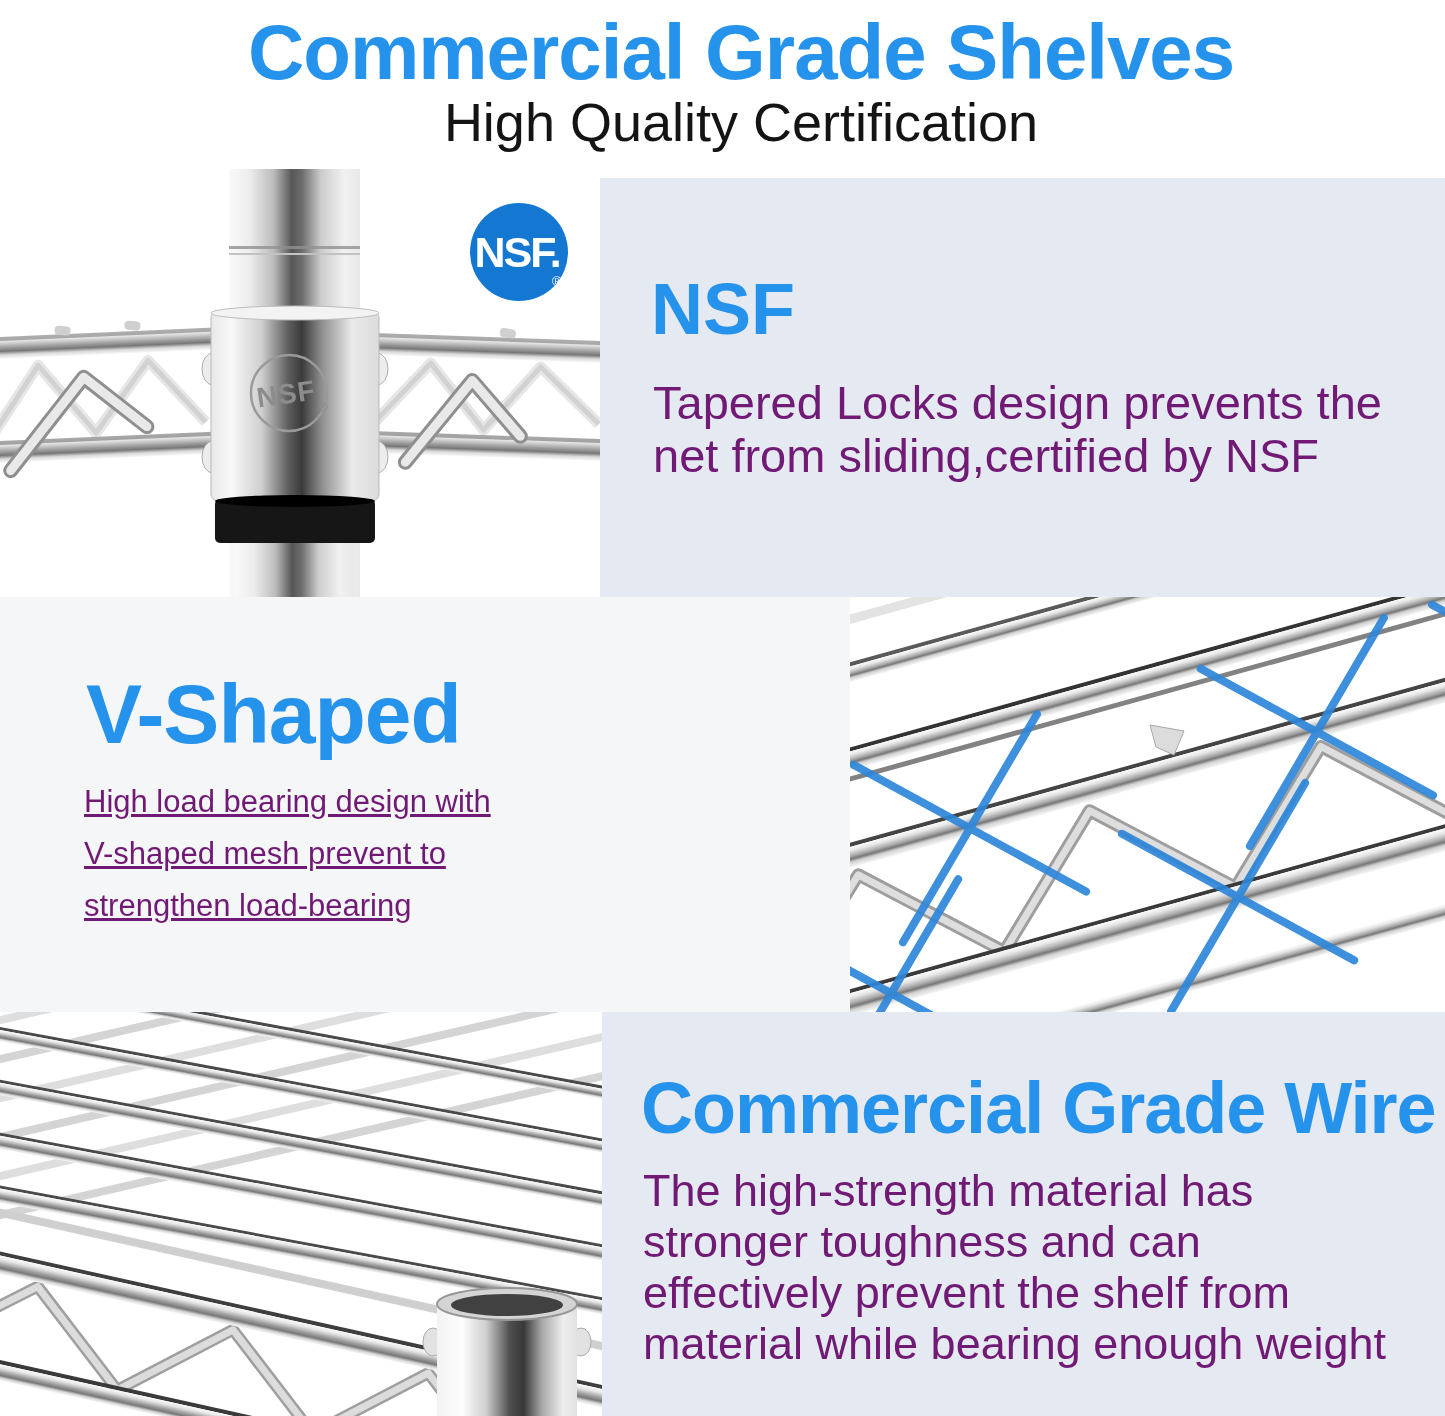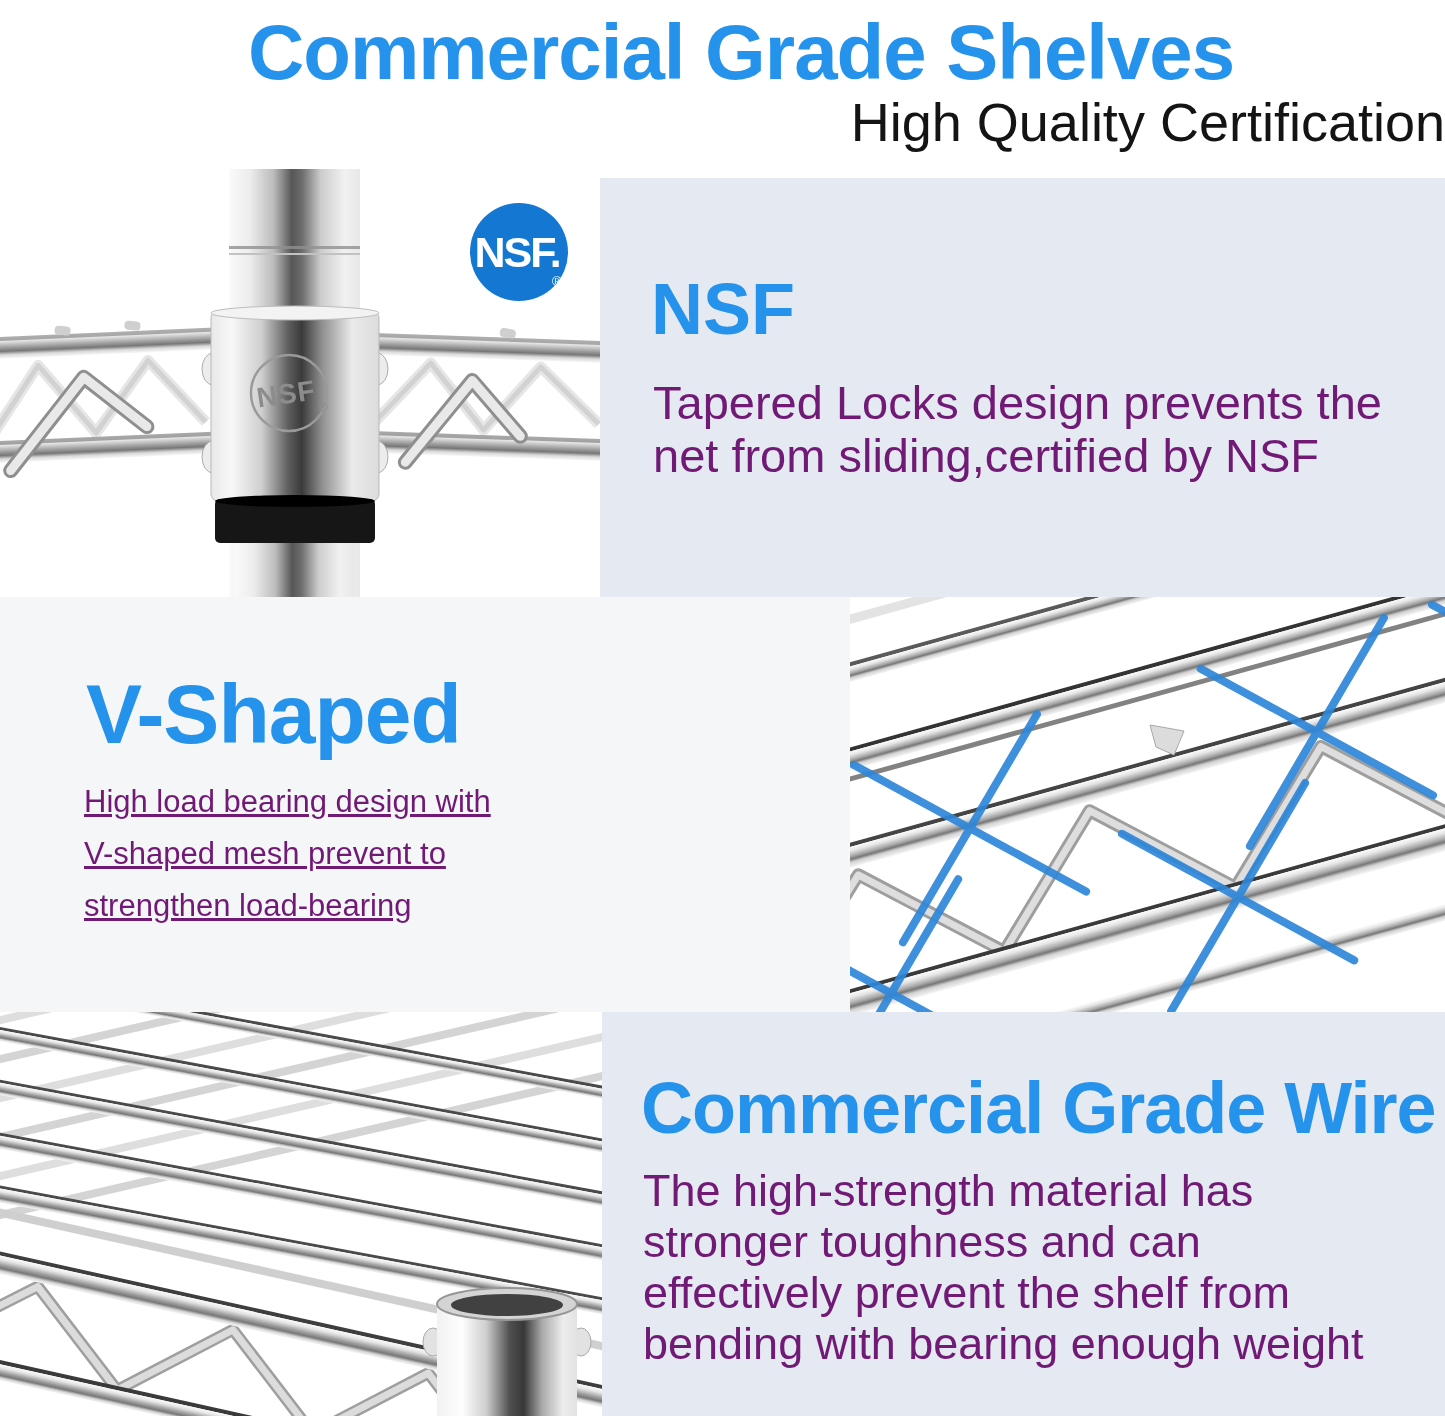--- a/index.html
+++ b/index.html
@@ -13,21 +13,21 @@
   .band-v     { left:0;     top:578px; width:1445px; height:415px; background:#f5f6f7; }
   .photo2-bg  { left:850px; top:578px; width:595px; height:415px; background:#ffffff; }
   .panel-wire { left:602px; top:993px; width:843px; height:423px; background:#e5e9f2; }
   .photo3-bg  { left:0;     top:993px; width:602px; height:423px; background:#ffffff; }
   
   .title {
     left:37px; top:-12px; width:1408px; text-align:center;
     font-size:78px; font-weight:bold; color:#2593ec; letter-spacing:-1px; white-space:nowrap;
   }
   .subtitle {
-    left:37px; top:72px; width:1408px; text-align:right;
+    left:37px; top:72px; width:1408px; text-align:center;
     font-size:54px; font-weight:400; color:#141414; white-space:nowrap;
   }
   .heading { font-weight:bold; color:#2593ec; white-space:nowrap; line-height:1.05; }
   .h-nsf  { left:651px; top:253px; font-size:72px; }
   .h-v    { left:86px;  top:651px; font-size:84px; letter-spacing:-1px;text-align:right; }
   .h-wire { left:641px; top:1052px; font-size:72px; letter-spacing:-1px; }
   .bodytext { color:#701a75; white-space:nowrap; }
   .b-nsf  { left:653px; top:357px;  font-size:47px; line-height:53px; }
   .b-v    { left:84px;  top:757px;  font-size:31px; line-height:52px;text-decoration:underline; }
   .b-wire { left:643px; top:1146px; font-size:45px; line-height:51px; }
@@ -258,16 +258,16 @@
     <div>High load bearing design with</div>
     <div>V-shaped mesh prevent to</div>
     <div>strengthen load-bearing</div>
   </div>
 
   <div class="abs heading h-wire">Commercial Grade Wire</div>
   <div class="abs bodytext b-wire">
     <div>The high-strength material has</div>
     <div>stronger toughness and can</div>
     <div>effectively prevent the shelf from</div>
-    <div>bending with bearing enough weight</div>
+    <div>material while bearing enough weight</div>
   </div>
 
 </div>
 
 </body></html>

